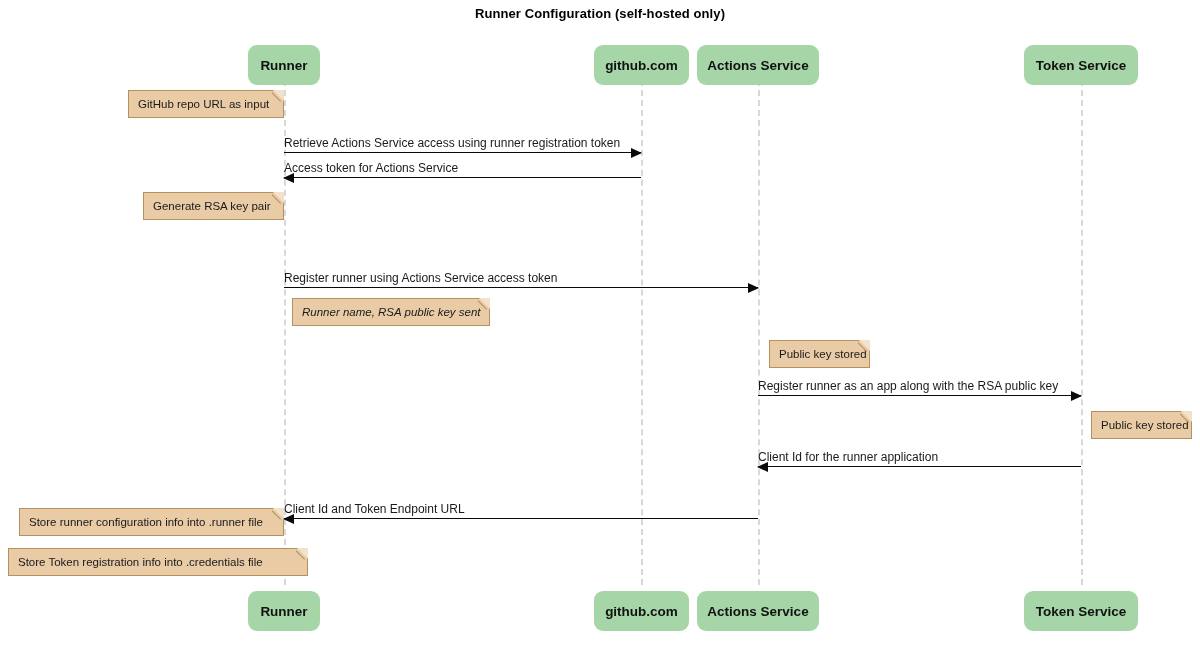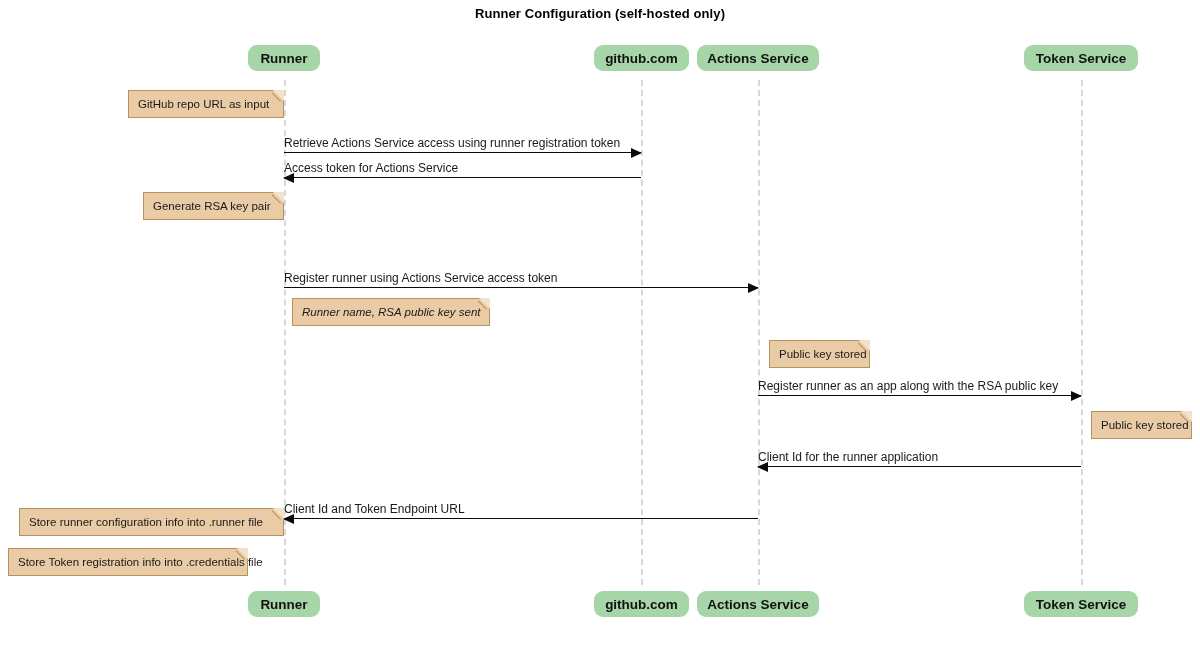--- a/index.html
+++ b/index.html
@@ -37,21 +37,21 @@
     position: absolute;
     width: 0;
     border-left: 2px dashed #d8d8d8;
     top: 80px;
     height: 505px;
   }
 
   
   .participant {
     position: absolute;
-    height: 26px;
+    height: 40px;
     background: #a6d6a8;
     border-radius: 9px;
     display: flex;
     align-items: center;
     justify-content: center;
     font-size: 13.5px;
     font-weight: bold;
     color: #111111;
     box-sizing: border-box;
     padding: 0 0;
@@ -230,19 +230,19 @@
     <span class="fold"></span>
     <span class="fold-edge"></span>
   </div>
 
   <div class="note" style="left:19px; top:508px; width:265px; height:28px;">
     <span>Store runner configuration info into .runner file</span>
     <span class="fold"></span>
     <span class="fold-edge"></span>
   </div>
 
-  <div class="note" style="left:8px; top:548px; width:240px; height:28px;">
+  <div class="note" style="left:8px; top:548px; width:300px; height:28px;">
     <span>Store Token registration info into .credentials file</span>
     <span class="fold"></span>
     <span class="fold-edge"></span>
   </div>
 
 </div>
 
 </body></html>

